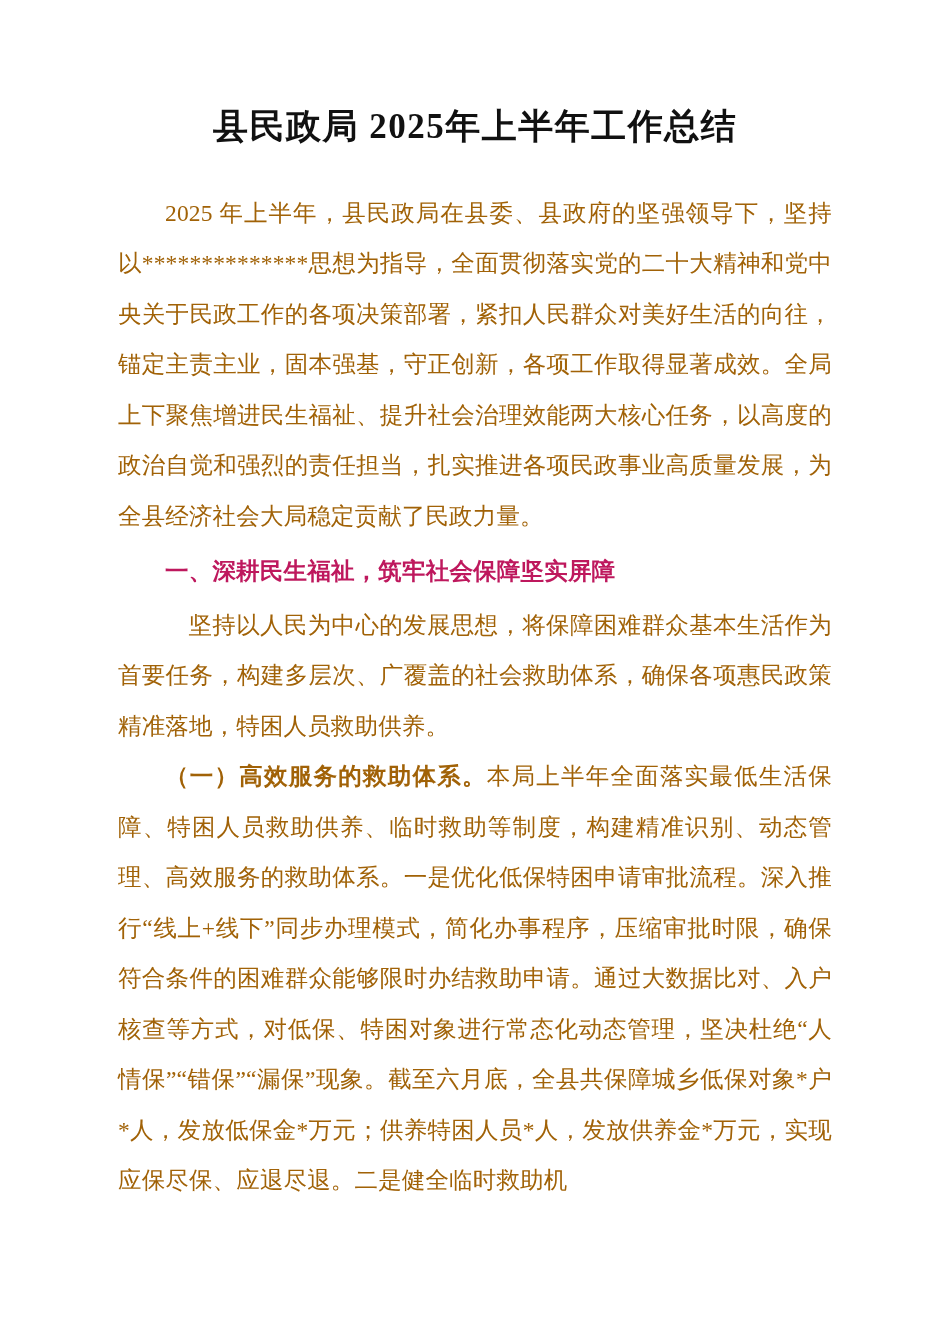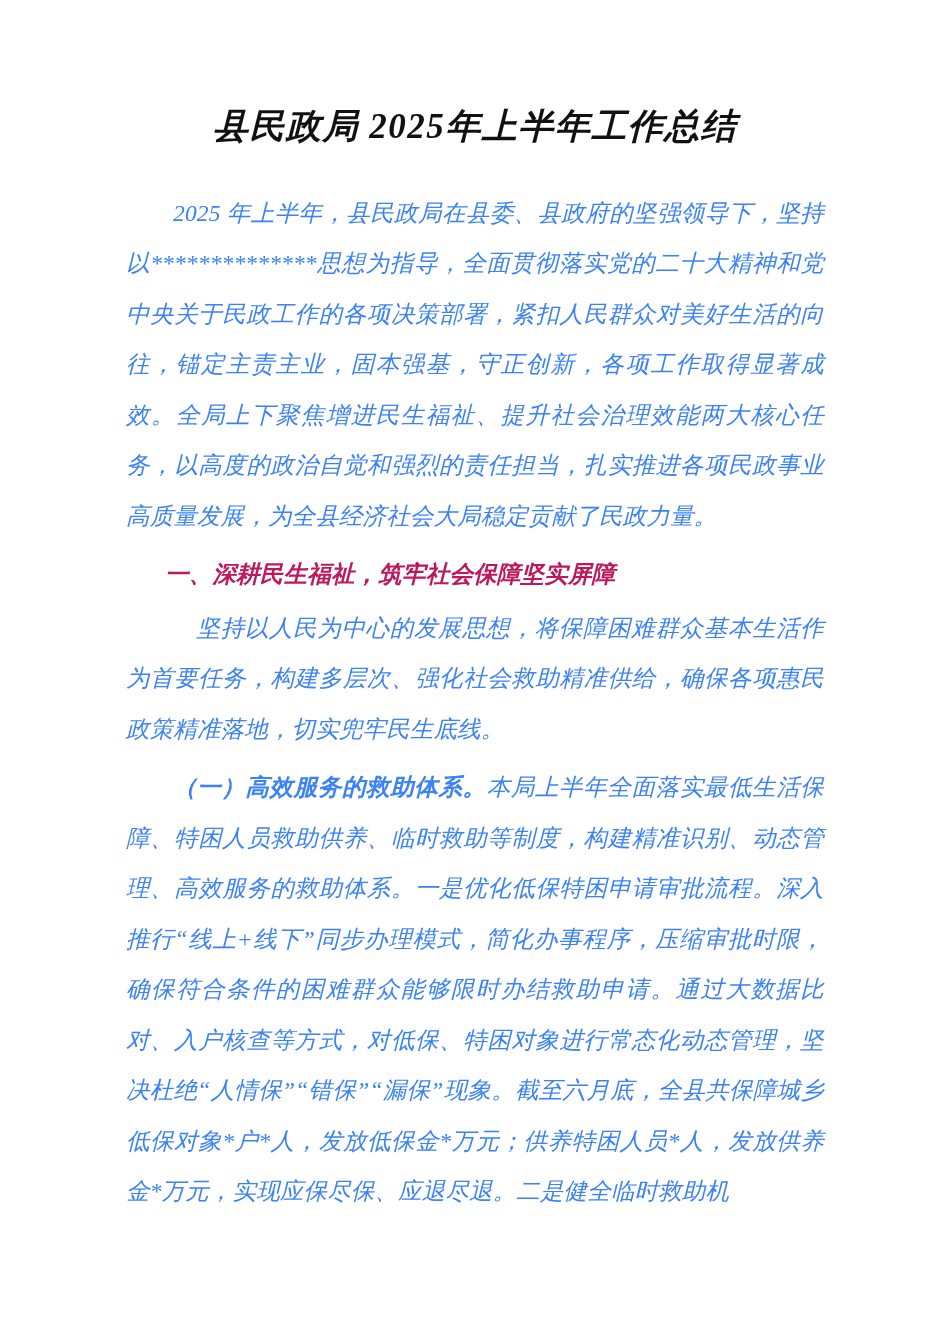--- a/index.html
+++ b/index.html
@@ -16,21 +16,20 @@
     -webkit-font-smoothing: antialiased;
   }
 
   #page {
     position: relative;
     width: 950px;
     height: 1344px;
     background: #ffffff;
     box-sizing: border-box;
     padding: 0;
-    font-style: italic;
   }
 
   #doc-body {
     position: absolute;
     left: 118px;
     top: 0;
     width: 714px;
   }
 
   
@@ -49,22 +48,22 @@
   }
 
   
   .para {
     font-family: "Liberation Serif", "DejaVu Serif", serif;
     font-size: 23.5px;
     line-height: 50.5px;
     text-align: justify;
     text-justify: inter-ideograph;
     text-align-last: left;
-    margin: 8px;
-    color: #3b82f6;
+    margin: 0;
+    color: #a16207;
     letter-spacing: 0.15px;
   }
 
   .para.indent2 { text-indent: 2em; }
   .para.indent3 { text-indent: 3em; }
 
   
   .para.first { margin-top: 38px; }
 
   
@@ -92,20 +91,20 @@
 
 <div id="page">
   <div id="doc-body">
 
     <h1 class="doc-title">县民政局 2025年上半年工作总结</h1>
 
     <p class="para indent2 first">2025 年上半年，县民政局在县委、县政府的坚强领导下，坚持以**************思想为指导，全面贯彻落实党的二十大精神和党中央关于民政工作的各项决策部署，紧扣人民群众对美好生活的向往，锚定主责主业，固本强基，守正创新，各项工作取得显著成效。全局上下聚焦增进民生福祉、提升社会治理效能两大核心任务，以高度的政治自觉和强烈的责任担当，扎实推进各项民政事业高质量发展，为全县经济社会大局稳定贡献了民政力量。</p>
 
     <p class="heading1 sp-before-heading">一、深耕民生福祉，筑牢社会保障坚实屏障</p>
 
-    <p class="para indent3 sp-after-heading">坚持以人民为中心的发展思想，将保障困难群众基本生活作为首要任务，构建多层次、强化社会救助精准供给，确保各项惠民政策精准落地，切实兜牢民生底线。</p>
+    <p class="para indent3 sp-after-heading">坚持以人民为中心的发展思想，将保障困难群众基本生活作为首要任务，构建多层次、广覆盖的社会救助体系，确保各项惠民政策精准落地，特困人员救助供养。</p>
 
     <p class="para indent2">
       <span class="lead">（一）高效服务的救助体系。</span><span>本局上半年全面落实最低生活保障、特困人员救助供养、临时救助等制度，构建精准识别、动态管理、高效服务的救助体系。一是优化低保特困申请审批流程。深入推行“线上+线下”同步办理模式，简化办事程序，压缩审批时限，确保符合条件的困难群众能够限时办结救助申请。通过大数据比对、入户核查等方式，对低保、特困对象进行常态化动态管理，坚决杜绝“人情保”“错保”“漏保”现象。截至六月底，全县共保障城乡低保对象*户*人，发放低保金*万元；供养特困人员*人，发放供养金*万元，实现应保尽保、应退尽退。二是健全临时救助机</span>
     </p>
 
   </div>
 </div>
 
 </body></html>

